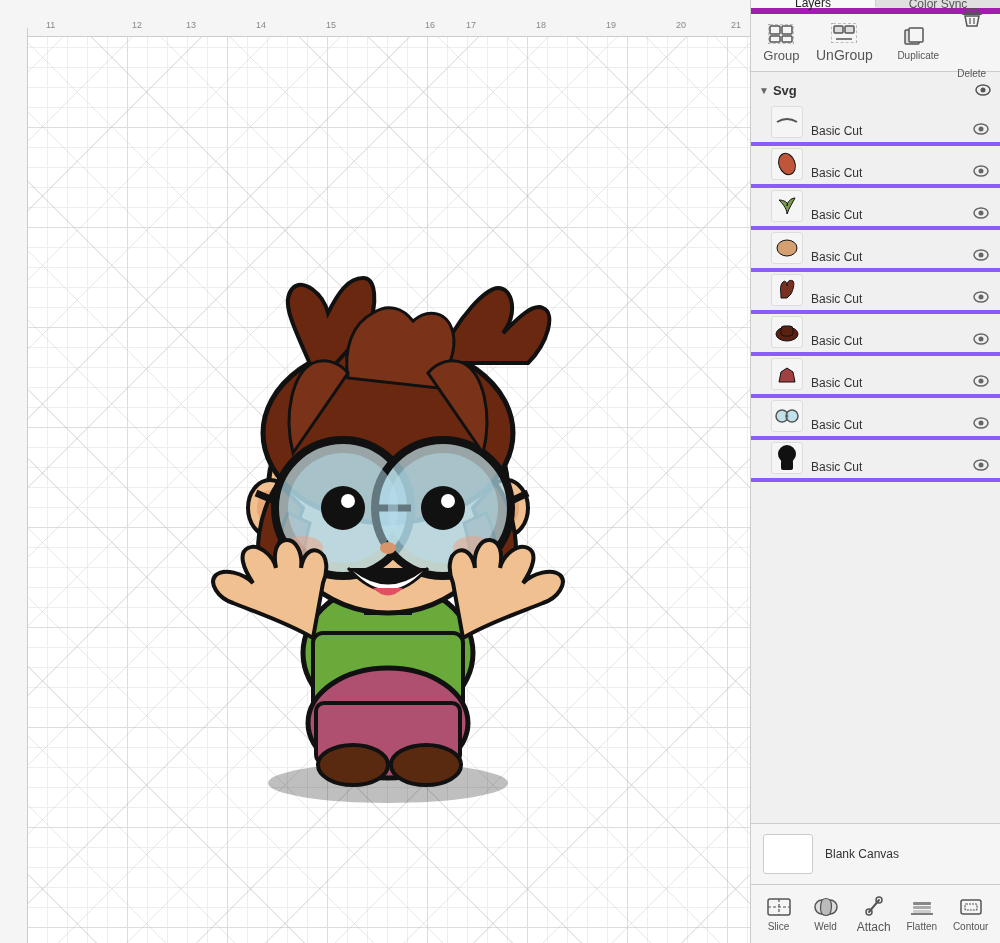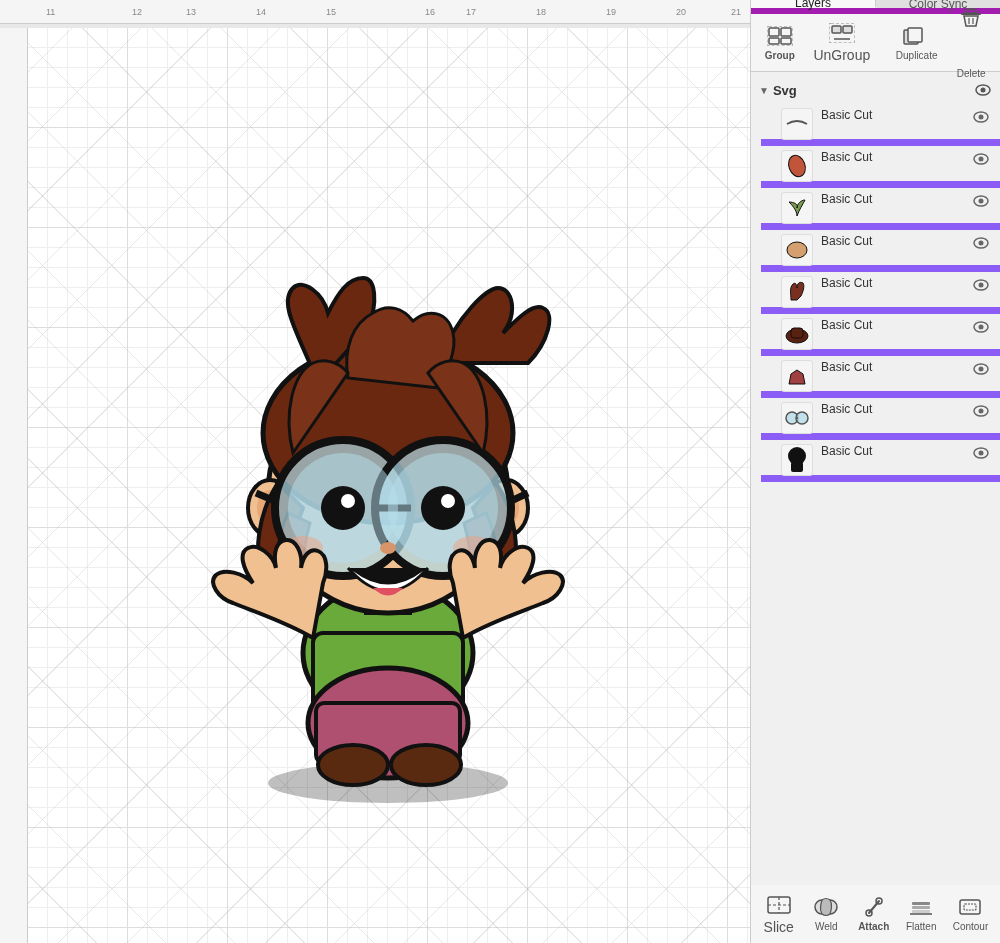--- a/index.html
+++ b/index.html
@@ -19,21 +19,21 @@
       position: relative;
       overflow: hidden;
     }
 
     
     .ruler-top {
       position: absolute;
       top: 0;
       left: 0;
       right: 0;
-      height: 24px;
+      height: 37px;
       background: #f5f5f5;
       border-bottom: 1px solid #ccc;
       display: flex;
       align-items: flex-end;
       padding-bottom: 2px;
       z-index: 10;
     }
     .ruler-left {
       position: absolute;
       top: 28px;
@@ -185,27 +185,26 @@
       gap: 4px;
     }
     .svg-parent-row .arrow {
       font-size: 10px;
       color: #666;
     }
 
     
     .layer-row {
       display: flex;
-      align-items: flex-start;
+      align-items: flex-end;
       padding: 4px 10px 4px 20px;
       height: 42px;
-      border-bottom: 7px solid #8b5cf6;
+      border-bottom: 4px solid #8b5cf6;
       gap: 8px;
       cursor: pointer;
-      margin-left: 10px;
     }
     .layer-thumb {
       width: 32px;
       height: 32px;
       flex-shrink: 0;
       display: flex;
       align-items: center;
       justify-content: center;
       border-radius: 3px;
       overflow: hidden;
@@ -384,21 +383,21 @@
     <div class="toolbar-btn">
       <div class="toolbar-icon">
         <svg width="26" height="20" viewBox="0 0 26 20">
           <rect x="2" y="2" width="10" height="8" rx="1" fill="none" stroke="#555" stroke-width="1.5"></rect>
           <rect x="14" y="2" width="10" height="8" rx="1" fill="none" stroke="#555" stroke-width="1.5"></rect>
           <rect x="2" y="12" width="10" height="6" rx="1" fill="none" stroke="#555" stroke-width="1.5"></rect>
           <rect x="14" y="12" width="10" height="6" rx="1" fill="none" stroke="#555" stroke-width="1.5"></rect>
           <rect x="0" y="0" width="26" height="20" rx="2" fill="none" stroke="#888" stroke-width="1" stroke-dasharray="3,2"></rect>
         </svg>
       </div>
-      <span style="font-size:10px;color:#555;font-weight:bold;">Group</span>
+      <span style="font-size:13px;color:#555;">Group</span>
     </div>
     <div class="toolbar-btn">
       <div class="toolbar-icon">
         <svg width="26" height="20" viewBox="0 0 26 20">
           <rect x="0" y="0" width="26" height="20" rx="2" fill="none" stroke="#888" stroke-width="1" stroke-dasharray="3,2"></rect>
           <rect x="3" y="3" width="9" height="7" rx="1" fill="#ddd" stroke="#555" stroke-width="1.5"></rect>
           <rect x="14" y="3" width="9" height="7" rx="1" fill="#ddd" stroke="#555" stroke-width="1.5"></rect>
           <line x1="5" y1="16" x2="21" y2="16" stroke="#555" stroke-width="1.5"></line>
         </svg>
       </div>
@@ -554,51 +553,55 @@
         </svg>
       </div>
       <span class="layer-label">Basic Cut</span>
       <svg class="layer-eye" viewBox="0 0 18 18">
         <ellipse cx="9" cy="9" rx="7" ry="5" fill="none" stroke="#666" stroke-width="1.5"></ellipse>
         <circle cx="9" cy="9" r="2.5" fill="#666"></circle>
       </svg>
     </div>
   </div>
 
+  <div class="blank-canvas-row">
+    <div class="blank-canvas-thumb"></div>
+    <span class="blank-canvas-label">Blank Canvas</span>
+  </div>
 
   <div class="bottom-toolbar">
     <div class="toolbar-btn">
       <div class="toolbar-icon">
         <svg width="26" height="20" viewBox="0 0 26 20">
           <rect x="2" y="2" width="22" height="16" rx="2" fill="none" stroke="#555" stroke-width="1.5"></rect>
           <line x1="2" y1="10" x2="24" y2="10" stroke="#555" stroke-width="1.2" stroke-dasharray="3,2"></line>
           <line x1="13" y1="2" x2="13" y2="18" stroke="#555" stroke-width="1.2" stroke-dasharray="3,2"></line>
         </svg>
       </div>
-      <span style="font-size:14px;color:#555;">Slice</span>
+      <span style="font-size:10px;color:#555;">Slice</span>
     </div>
     <div class="toolbar-btn">
       <div class="toolbar-icon">
         <svg width="26" height="20" viewBox="0 0 26 20">
           <circle cx="9" cy="10" r="7" fill="#ddd" stroke="#555" stroke-width="1.5"></circle>
           <circle cx="17" cy="10" r="7" fill="#ddd" stroke="#555" stroke-width="1.5"></circle>
           <path d="M9,3 Q13,0 17,3 Q20,8 17,17 Q13,20 9,17 Q6,12 9,3Z" fill="#bbb" stroke="#555" stroke-width="1.2"></path>
         </svg>
       </div>
       <span style="font-size:10px;color:#555;">Weld</span>
     </div>
     <div class="toolbar-btn">
       <div class="toolbar-icon">
         <svg width="26" height="20" viewBox="0 0 26 20">
           <path d="M8,16 L18,4" fill="none" stroke="#555" stroke-width="2" stroke-linecap="round"></path>
           <circle cx="8" cy="16" r="3" fill="none" stroke="#555" stroke-width="1.5"></circle>
           <circle cx="18" cy="4" r="3" fill="none" stroke="#555" stroke-width="1.5"></circle>
         </svg>
       </div>
-      <span style="font-size:10px;color:#555;font-weight:bold;">Attach</span>
+      <span style="font-size:12px;color:#555;">Attach</span>
     </div>
     <div class="toolbar-btn">
       <div class="toolbar-icon">
         <svg width="26" height="20" viewBox="0 0 26 20">
           <rect x="4" y="5" width="18" height="3" rx="1" fill="#888"></rect>
           <rect x="4" y="9" width="18" height="3" rx="1" fill="#aaa"></rect>
           <rect x="4" y="13" width="18" height="3" rx="1" fill="#ccc"></rect>
           <line x1="2" y1="17" x2="24" y2="17" stroke="#555" stroke-width="1.5"></line>
         </svg>
       </div>

